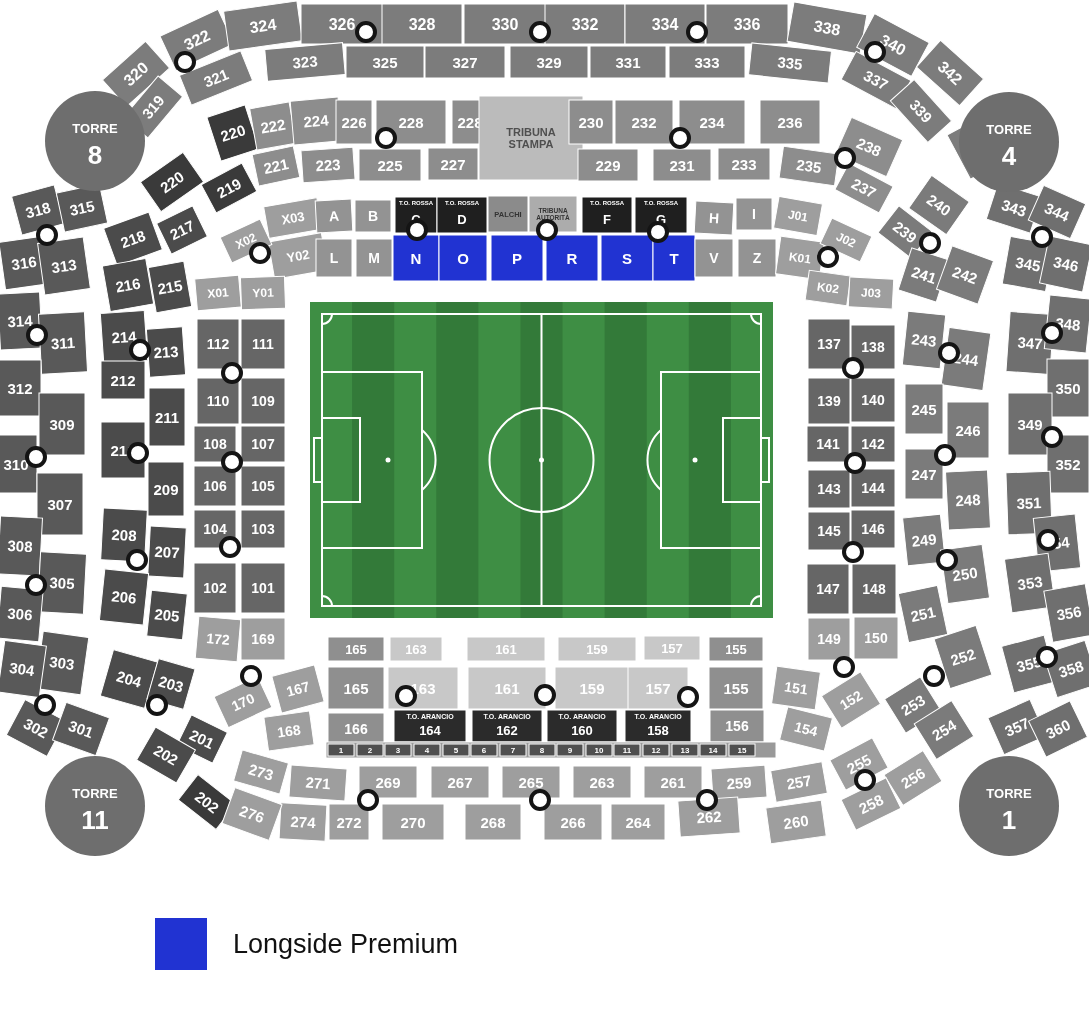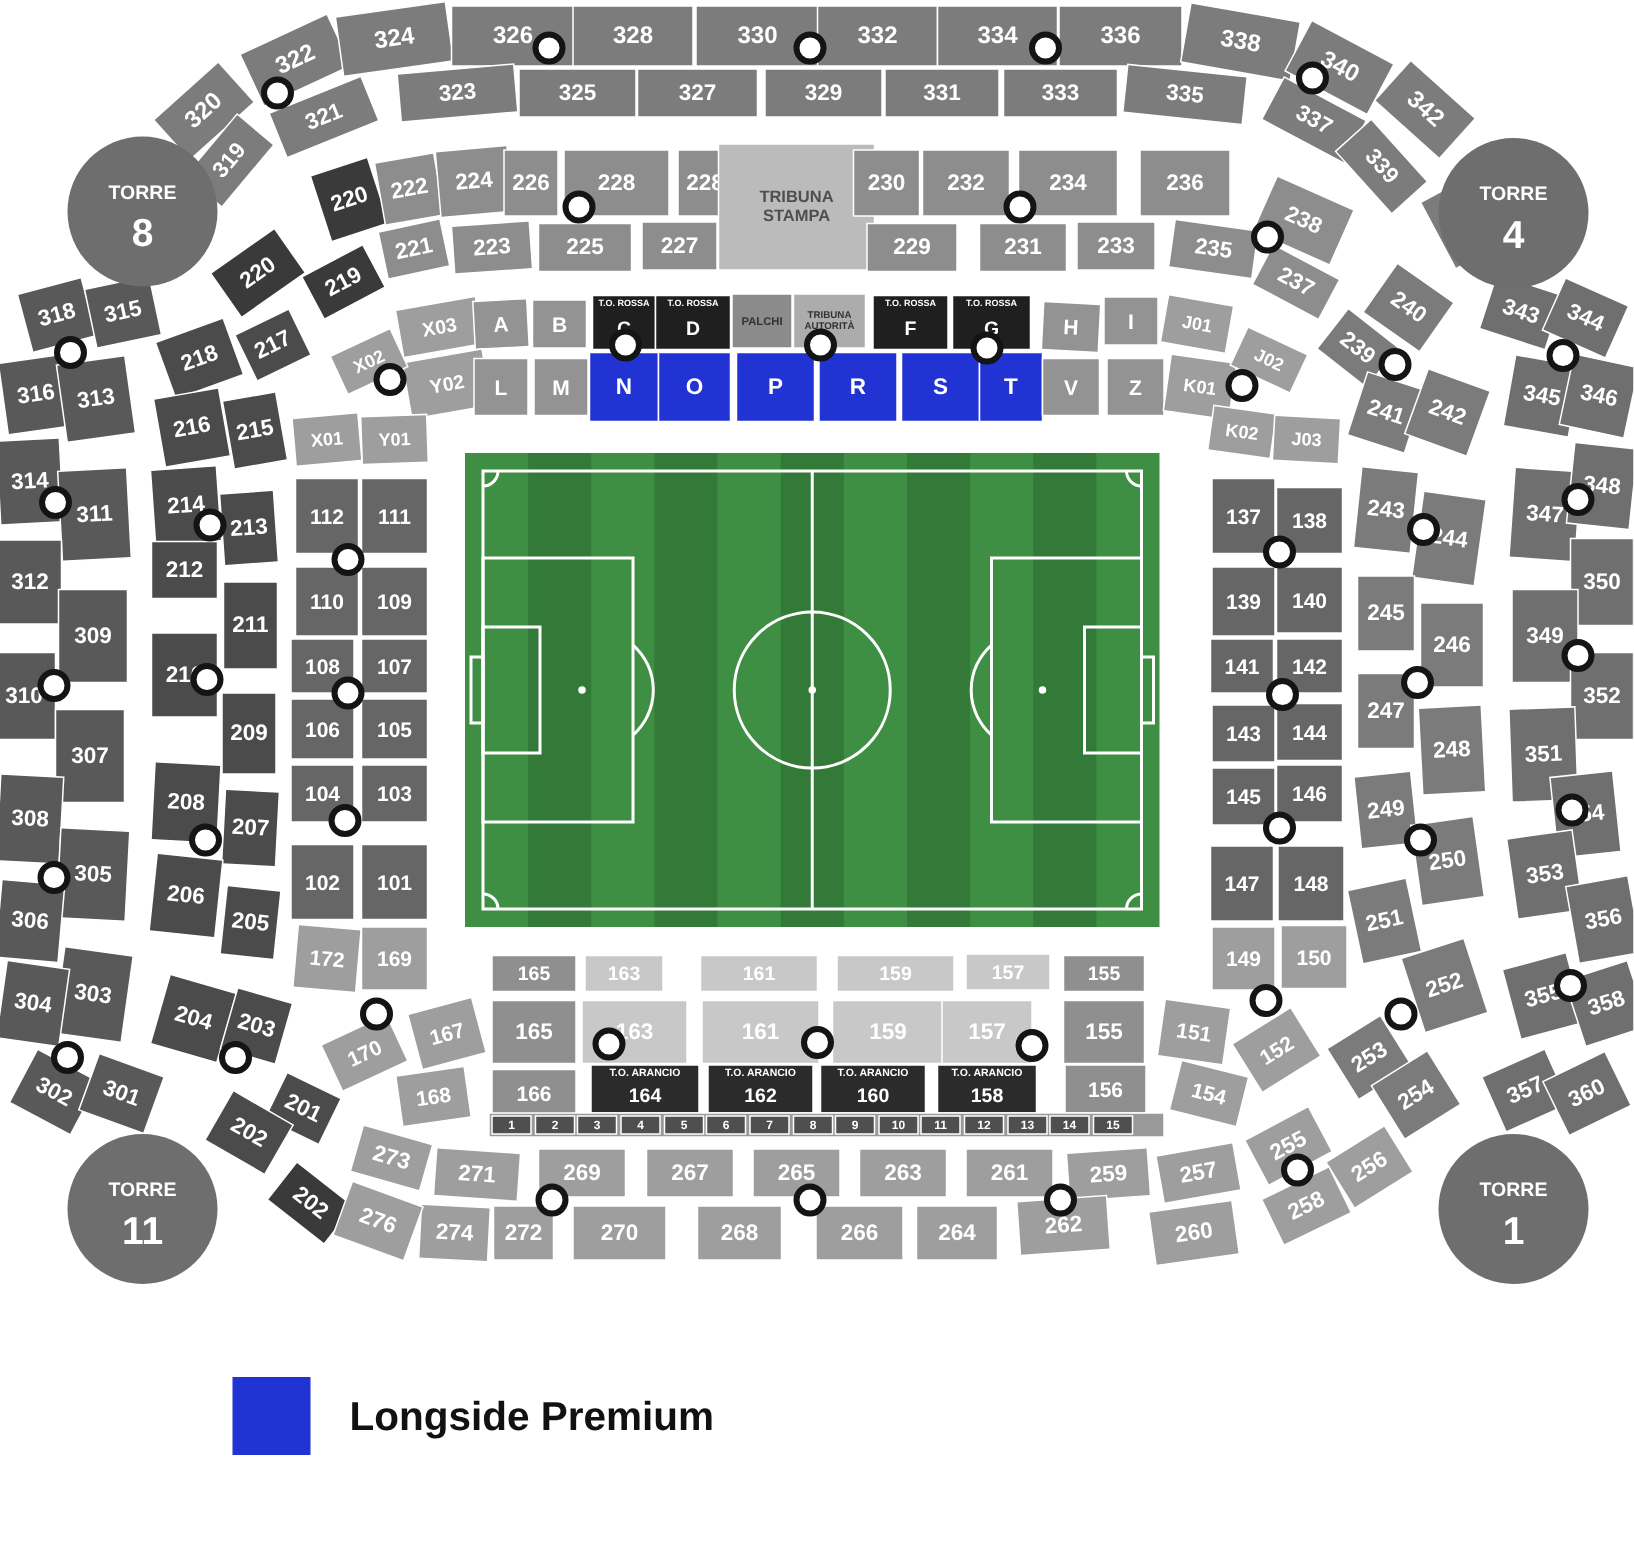--- a/index.html
+++ b/index.html
@@ -1,19 +1,19 @@
 <!DOCTYPE html>
 <html><head>
 <meta charset="utf-8">
 <style>
   html,body{margin:0;padding:0;background:#ffffff;}
   #page{position:relative;width:1089px;height:1032px;background:#ffffff;overflow:hidden;
         font-family:"Liberation Sans",sans-serif;}
   #stadium{position:absolute;left:0;top:0;}
-  .legend{position:absolute;left:155px;top:918px;display:flex;align-items:center;gap:26px;font-weight:bold;}
+  .legend{position:absolute;left:155px;top:918px;display:flex;align-items:center;gap:26px;}
   .swatch{width:52px;height:52px;}
   .legend-label{font-size:27px;color:#111111;font-family:"Liberation Sans",sans-serif;}
 </style>
 </head>
 <body>
 
 <div id="page">
   <svg id="stadium" width="1089" height="880" viewBox="0 0 1089 880">
       <g>
         <rect x="310" y="302" width="463" height="316" fill="#3E8E44"></rect>

